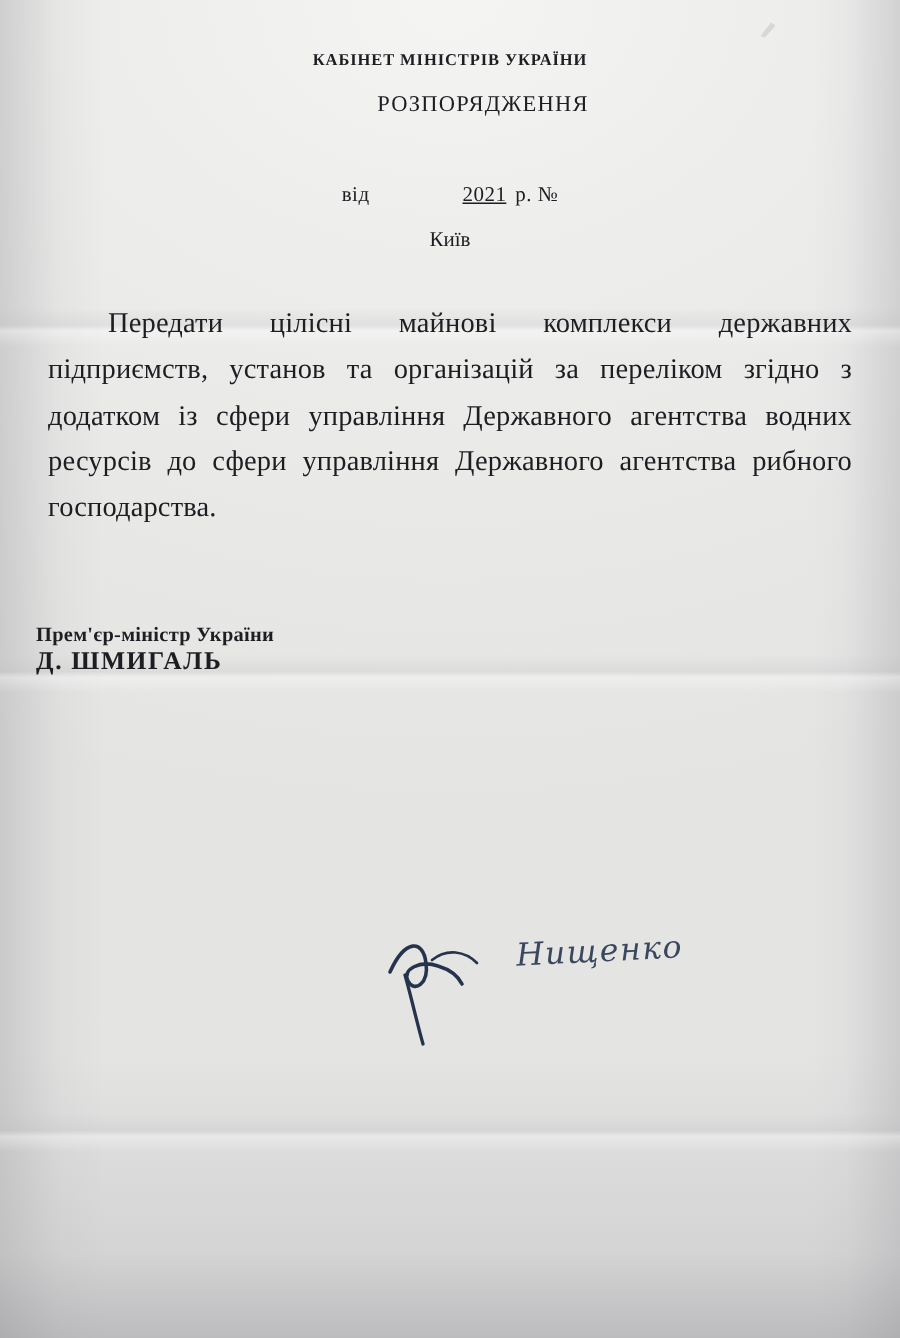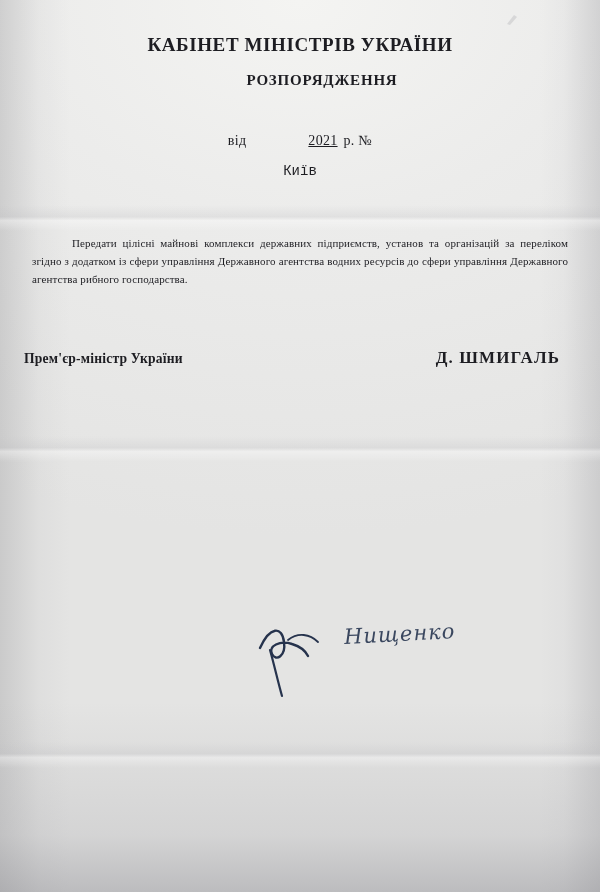--- a/index.html
+++ b/index.html
@@ -53,76 +53,76 @@
     position: absolute;
     inset: 0;
     padding: 0;
   }
 
   .doc-header {
     text-align: center;
     margin-top: 34px;
   }
   .org-title {
-    font-size: 19px;
+    font-size: 11px;
     font-weight: bold;
     letter-spacing: 0.6px;
     font-variant: small-caps;
     text-transform: uppercase;
   }
   .doc-type {
     font-size: 15px;
-    font-weight: bold;
+    font-weight: normal;
     letter-spacing: 0.8px;
     margin-top: 16px;
     text-transform: uppercase;
     padding-left: 44px;
   }
 
   .date-line {
     margin-top: 44px;
     text-align: center;
     font-size: 14px;
     letter-spacing: 0.3px;
   }
   .date-line .lbl { margin-right: 62px; }
   .date-line .yr { margin-right: 6px; text-decoration: underline; }
   .city {
     text-align: center;
     font-size: 14px;
     margin-top: 14px;
-    font-family: Liberation Mono, monospace;
   }
 
   .subject {
     margin: 52px auto 0 auto;
     width: 520px;
     text-align: center;
     font-size: 13.4px;
     font-weight: bold;
     line-height: 1.55;
     letter-spacing: 0.15px;
   }
 
   .body-text {
-    margin: 56px auto 0 auto;
+    margin: 32px auto 0 auto;
     width: 536px;
-    font-size: 11px;
+    font-size: 19px;
     line-height: 1.62;
     text-align: justify;
     text-indent: 40px;
     letter-spacing: 0.1px;
   }
 
   .signature-row {
     margin: 60px auto 11px auto;
     width: 552px;
     display: flex;
     justify-content: space-between;
     align-items: baseline;
+    flex-direction: column;
   }
   .sig-title {
     font-size: 13.6px;
     font-weight: bold;
     letter-spacing: 0.2px;
   }
   .sig-name {
     font-size: 17px;
     font-weight: bold;
     letter-spacing: 1.1px;

